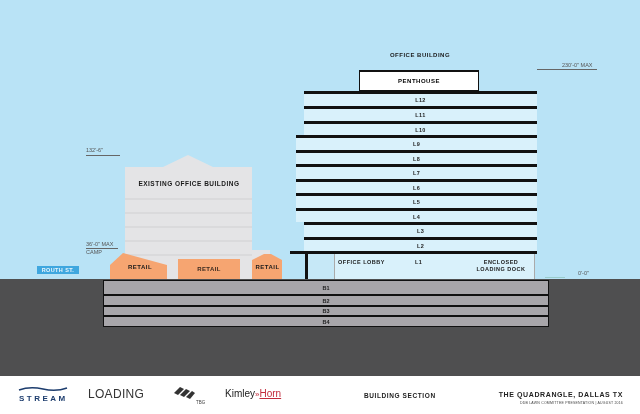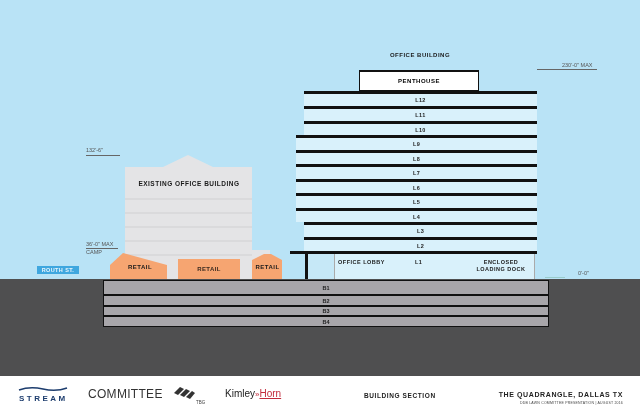--- a/index.html
+++ b/index.html
@@ -123,21 +123,21 @@
     </div>
   <div class="base" style="top:316px; height:11px;">
       <span>B4</span>
     </div>
 
   <div class="footer">
     <svg class="abs" style="left:18px; top:10px;" width="50" height="6">
       <path d="M1,4 Q12,0 25,3 T49,2" stroke="#1d3d6e" stroke-width="1.6" fill="none"></path>
     </svg>
     <div class="abs" style="left:19px; top:18px; font-size:8px; font-weight:bold; letter-spacing:2.5px; color:#1d3d6e;">STREAM</div>
-    <div class="abs" style="left:88px; top:11px; font-size:12px; color:#333; letter-spacing:0.3px;">COMMITTEE</div>
+    <div class="abs" style="left:88px; top:11px; font-size:12px; color:#333; letter-spacing:0.3px;">LOADING</div>
     <svg class="abs" style="left:174px; top:9px;" width="22" height="14">
       <polygon points="0,8 6,2 10,4 4,10" fill="#333"></polygon>
       <polygon points="6,10 12,4 16,6 10,12" fill="#333"></polygon>
       <polygon points="12,12 18,6 21,8 16,14" fill="#333"></polygon>
     </svg>
     <div class="abs" style="left:196px; top:24px; font-size:4.5px; color:#444;">TBG</div>
     <div class="abs" style="left:225px; top:12px; font-size:10px; color:#222; white-space:nowrap;">
       <span>Kimley</span><span style="color:#c22a3a; font-size:8px;">»</span><span style="color:#c22a3a;text-decoration:underline;">Horn</span>
     </div>
     <div class="abs" style="left:364px; top:16px; font-size:6.5px; font-weight:bold; letter-spacing:0.6px; color:#222;">BUILDING SECTION</div>

